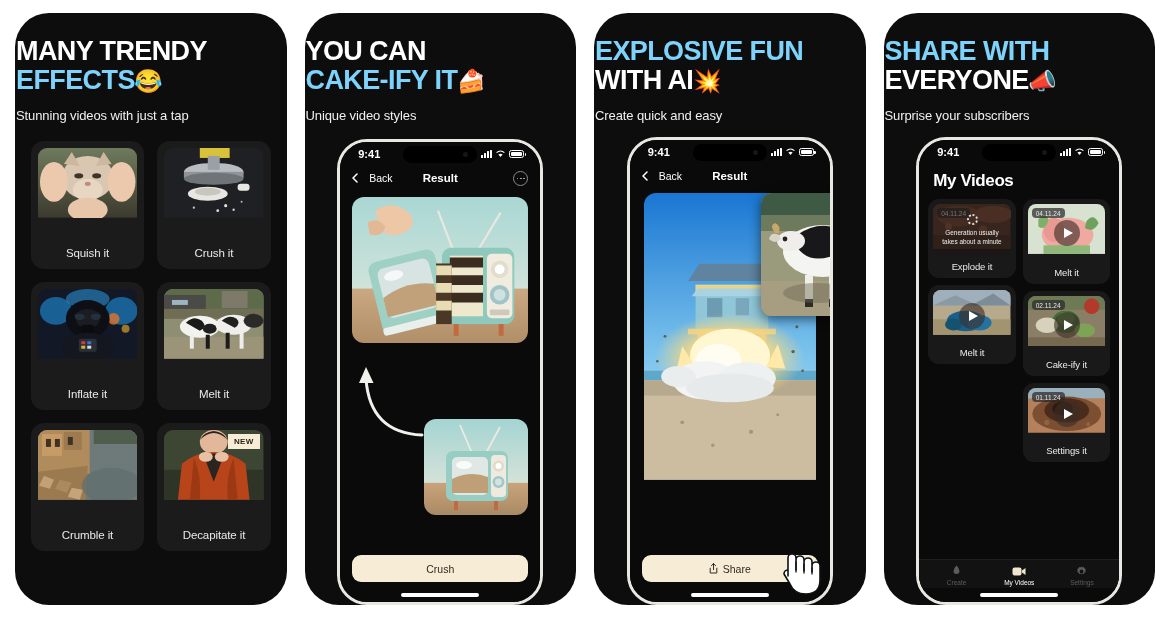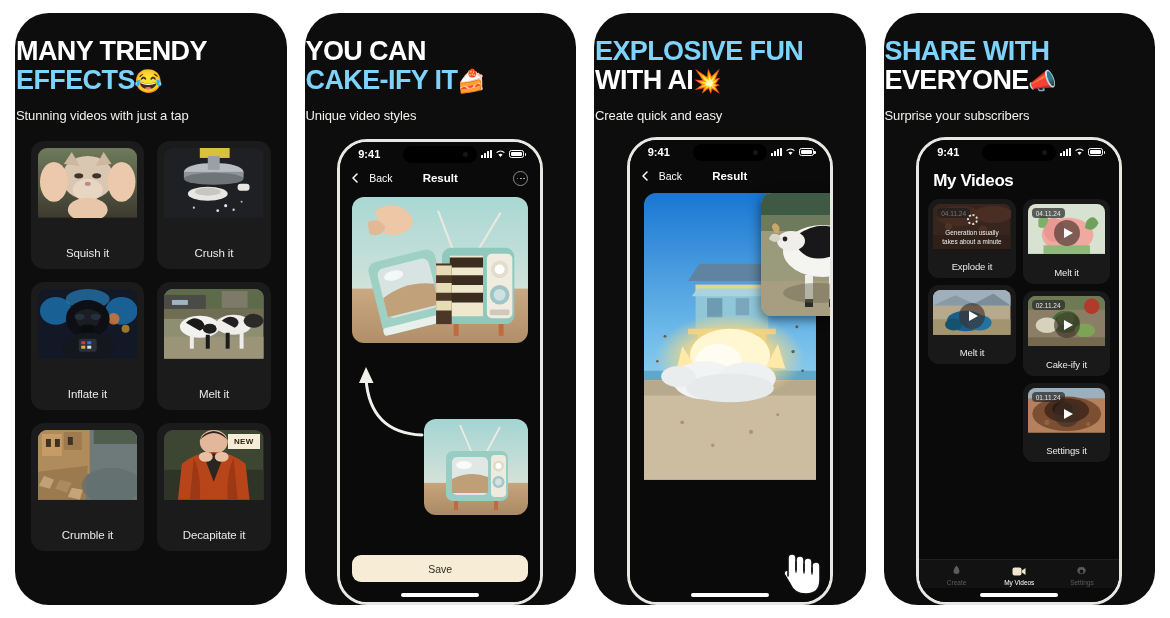--- a/index.html
+++ b/index.html
@@ -437,21 +437,21 @@
                 <circle cx="74.5" cy="47" r="3" fill="#fff"></circle>
               <circle cx="74.5" cy="63" r="6" fill="#a3c7c9"></circle>
                 <circle cx="74.5" cy="63" r="3.4" fill="#d4e2e2"></circle>
               <rect x="30" y="82" width="4" height="9" fill="#c06a40"></rect>
               <rect x="70" y="82" width="4" height="9" fill="#c06a40"></rect>
             </svg>
           </div>
         </div>
 
         <div class="btn-cream">
-          <span>Save</span>
+          <span>Crush</span>
         </div>
         <div class="homebar"></div>
       </div>
     </div>
   </section>
 
   <section class="panel">
     <div class="head">
       <h1>
         <span class="cream">EXPLOSIVE FUN</span><br>
@@ -556,20 +556,27 @@
               <ellipse cx="88" cy="74" rx="9" ry="6" fill="#e79a92"></ellipse>
               <rect x="44" y="82" width="8" height="30" fill="#f0efea"></rect>
               <rect x="68" y="82" width="8" height="30" fill="#f0efea"></rect>
               <rect x="44" y="106" width="8" height="8" fill="#2a2a2a"></rect>
               <rect x="68" y="106" width="8" height="8" fill="#2a2a2a"></rect>
               <ellipse cx="56" cy="100" rx="34" ry="10" fill="#6d6954" opacity=".45"></ellipse>
             </svg>
           </div>
         </div>
 
+        <div class="btn-cream">
+          <svg width="9" height="11" viewBox="0 0 9 11">
+            <path d="M4.5 0.6 L4.5 6.6 M2.4 2.7 L4.5 0.6 L6.6 2.7" stroke="#302a20" stroke-width="1" fill="none" stroke-linecap="round" stroke-linejoin="round"></path>
+            <path d="M1.2 5.2 L1.2 10 L7.8 10 L7.8 5.2" stroke="#302a20" stroke-width="1" fill="none" stroke-linecap="round"></path>
+          </svg>
+          <span>Share</span>
+        </div>
         <div class="homebar"></div>
       </div>
 
       <svg class="cursor-hand" viewBox="0 0 54 50">
         <path d="M14 30 L14 12 a4 4 0 0 1 8 0 L22 24 L22 14 a4 4 0 0 1 8 0 L30 25 L30 16 a4 4 0 0 1 8 0 L38 26 L38 20 a4 4 0 0 1 8 0 L46 34 q0 14 -14 14 q-12 0 -16 -10 L10 28 a4 4 0 0 1 4 -4 Z" fill="#ffffff" stroke="#111" stroke-width="1.6" stroke-linejoin="round"></path>
         <path d="M22 26 L22 16 M30 27 L30 18 M38 28 L38 22" stroke="#111" stroke-width="1.3" fill="none" stroke-linecap="round"></path>
       </svg>
     </div>
   </section>
 

